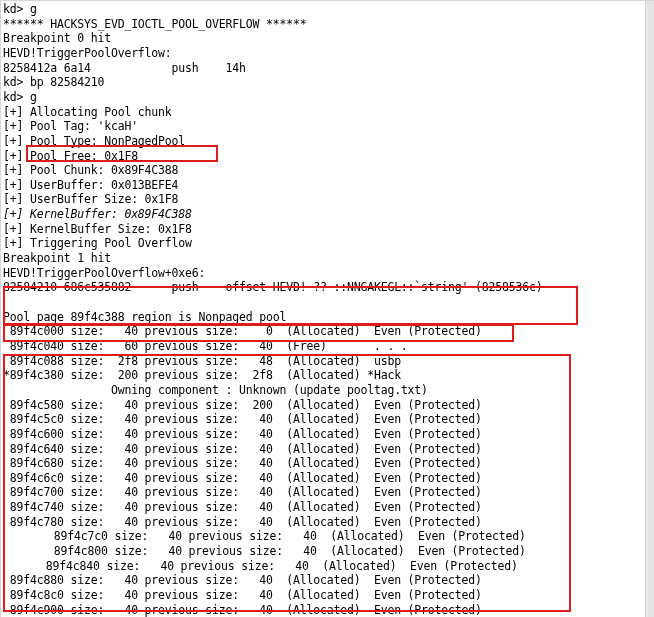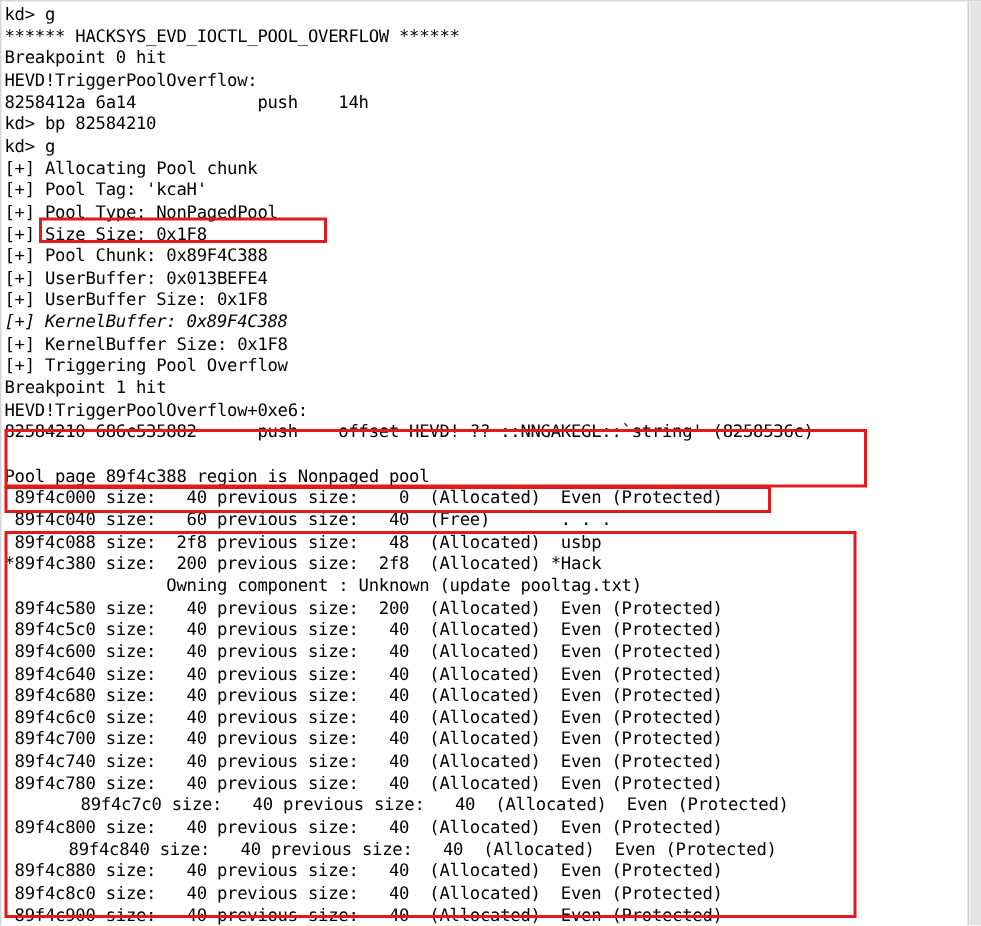--- a/index.html
+++ b/index.html
@@ -85,21 +85,21 @@
       <div class="line" style="top: 1px;">kd&gt; g</div>
       <div class="line" style="top: 15.65px;">****** HACKSYS_EVD_IOCTL_POOL_OVERFLOW ******</div>
       <div class="line" style="top: 30.3px;">Breakpoint 0 hit</div>
       <div class="line" style="top: 44.95px;">HEVD!TriggerPoolOverflow:</div>
       <div class="line" style="top: 59.6px;">8258412a 6a14            push    14h</div>
       <div class="line" style="top: 74.25px;">kd&gt; bp 82584210</div>
       <div class="line" style="top: 88.9px;">kd&gt; g</div>
       <div class="line" style="top: 103.55px;">[+] Allocating Pool chunk</div>
       <div class="line" style="top: 118.2px;">[+] Pool Tag: 'kcaH'</div>
       <div class="line" style="top: 132.85px;">[+] Pool Type: NonPagedPool</div>
-      <div class="line" style="top: 147.5px;">[+] Size Size: 0x1F8</div>
+      <div class="line" style="top: 147.5px;">[+] Pool Free: 0x1F8</div>
       <div class="line" style="top: 162.15px;">[+] Pool Chunk: 0x89F4C388</div>
       <div class="line" style="top: 176.8px;">[+] UserBuffer: 0x013BEFE4</div>
       <div class="line" style="top: 191.45px;">[+] UserBuffer Size: 0x1F8</div>
       <div class="line" style="top: 206.1px; font-style: italic;">[+] KernelBuffer: 0x89F4C388</div>
       <div class="line" style="top: 220.75px;">[+] KernelBuffer Size: 0x1F8</div>
       <div class="line" style="top: 235.4px;">[+] Triggering Pool Overflow</div>
       <div class="line" style="top: 250.05px;">Breakpoint 1 hit</div>
       <div class="line" style="top: 264.7px;">HEVD!TriggerPoolOverflow+0xe6:</div>
       <div class="line" style="top: 279.35px;">82584210 686c535882      push    offset HEVD! ?? ::NNGAKEGL::`string' (8258536c)</div>
       <div class="line" style="top: 308.65px;">Pool page 89f4c388 region is Nonpaged pool</div>
@@ -111,21 +111,21 @@
       <div class="line" style="top: 396.55px;"> 89f4c580 size:   40 previous size:  200  (Allocated)  Even (Protected)</div>
       <div class="line" style="top: 411.2px;"> 89f4c5c0 size:   40 previous size:   40  (Allocated)  Even (Protected)</div>
       <div class="line" style="top: 425.85px;"> 89f4c600 size:   40 previous size:   40  (Allocated)  Even (Protected)</div>
       <div class="line" style="top: 440.5px;"> 89f4c640 size:   40 previous size:   40  (Allocated)  Even (Protected)</div>
       <div class="line" style="top: 455.15px;"> 89f4c680 size:   40 previous size:   40  (Allocated)  Even (Protected)</div>
       <div class="line" style="top: 469.8px;"> 89f4c6c0 size:   40 previous size:   40  (Allocated)  Even (Protected)</div>
       <div class="line" style="top: 484.45px;"> 89f4c700 size:   40 previous size:   40  (Allocated)  Even (Protected)</div>
       <div class="line" style="top: 499.1px;"> 89f4c740 size:   40 previous size:   40  (Allocated)  Even (Protected)</div>
       <div class="line" style="top: 513.75px;"> 89f4c780 size:   40 previous size:   40  (Allocated)  Even (Protected)</div>
       <div class="line" style="top: 528.4px; padding-left: 44px;"> 89f4c7c0 size:   40 previous size:   40  (Allocated)  Even (Protected)</div>
-      <div class="line" style="top: 543.05px;"> 89f4c800 size:   40 previous size:   40  (Allocated)  Even (Protected)</div>
+      <div class="line" style="top: 543.05px; padding-left: 44px;"> 89f4c800 size:   40 previous size:   40  (Allocated)  Even (Protected)</div>
       <div class="line" style="top: 557.7px; margin-left: 36px;"> 89f4c840 size:   40 previous size:   40  (Allocated)  Even (Protected)</div>
       <div class="line" style="top: 572.35px;"> 89f4c880 size:   40 previous size:   40  (Allocated)  Even (Protected)</div>
       <div class="line" style="top: 587px;"> 89f4c8c0 size:   40 previous size:   40  (Allocated)  Even (Protected)</div>
       <div class="line" style="top: 601.65px;"> 89f4c900 size:   40 previous size:   40  (Allocated)  Even (Protected)</div>
     </div>
 
   <div id="annotation-layer">
       <div class="annot" style="left: 25px; top: 144px; width: 192px; height: 17px; border-color: rgb(224, 27, 27);"></div>
       <div class="annot" style="left: 2px; top: 285px; width: 575px; height: 39px; border-color: rgb(224, 27, 27);"></div>
       <div class="annot" style="left: 2px; top: 323px; width: 511px; height: 18px; border-color: rgb(224, 27, 27);"></div>

